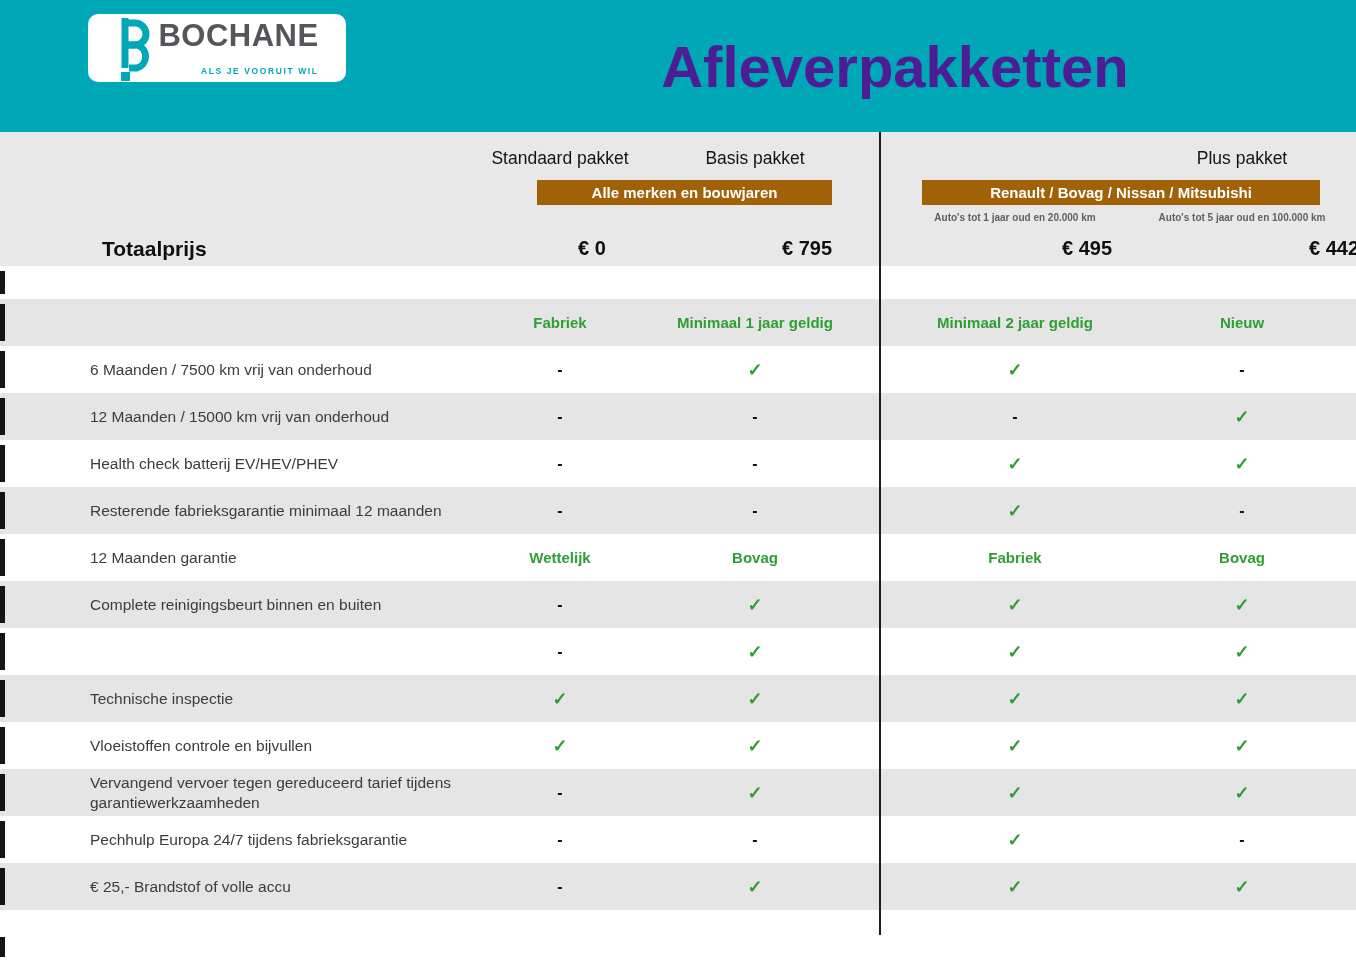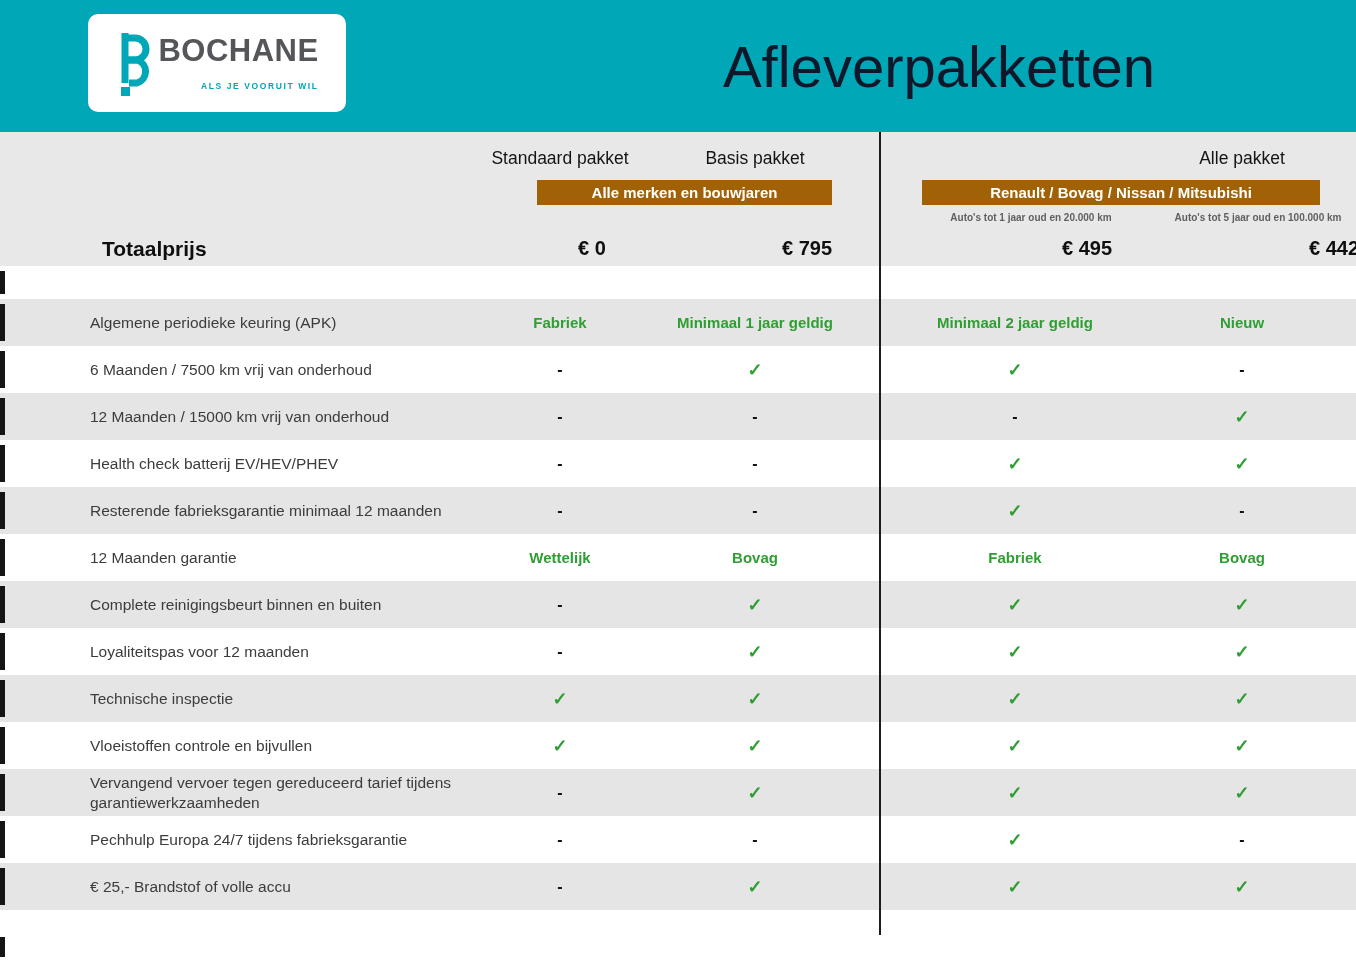--- a/index.html
+++ b/index.html
@@ -4,50 +4,50 @@
 <style>
   * { margin:0; padding:0; box-sizing:border-box; }
   html,body { background:#ffffff; }
   body { font-family:"Liberation Sans", sans-serif; }
 
   .page { position:relative; width:1356px; height:960px; background:#ffffff; overflow:hidden; }
 
   
   .banner { position:relative; height:132px; background:#00A7B7; }
   .logo-box {
-    position:absolute; left:88px; top:14px; width:258px; height:98px;
+    position:absolute; left:88px; top:14px; width:258px; height:68px;
     background:#ffffff; border-radius:10px;
     display:flex; align-items:center; justify-content:center; gap:3px;
   }
   .logo-icon svg { display:block; }
   .logo-text-wrap { display:flex; flex-direction:column; }
   .logo-name { font-size:31px; font-weight:bold; color:#55565A; letter-spacing:0.5px; line-height:1; }
   .logo-tagline { font-size:8.5px; font-weight:bold; color:#00A7B7; letter-spacing:1.6px; text-align:right; margin-top:15px; }
   .banner-title {
     position:absolute; top:50%; left:66%; transform:translate(-50%,-50%);
-    font-size:58px; font-weight:normal; color:#0f172a; white-space:nowrap;margin-left:44px;
+    font-size:58px; font-weight:bold; color:#4c1d95; white-space:nowrap;
   }
 
   
   .grid { display:grid; grid-template-columns:490px 140px 250px 270px 206px; }
   .c2 { grid-column:2; } .c3 { grid-column:3; } .c4 { grid-column:4; } .c5 { grid-column:5; }
   .col-plus { padding-right:22px; }
 
   
   .header-section { position:relative; height:134px; background:#E8E8E8; }
   .pkg-names { position:absolute; top:16px; left:0; width:100%; }
   .pkg-name { text-align:center; font-size:17.5px; font-weight:normal; color:#141414; }
   .badges-row { position:absolute; top:48px; left:0; width:100%; height:25px; }
   .badge {
     display:flex; align-items:center; justify-content:center;
     background:#a16207; color:#ffffff; font-weight:bold; font-size:15px; white-space:nowrap;
   }
   .badge-1 { grid-column:2/4; margin:0 48px 0 47px; }
   .badge-2 { grid-column:4/6; margin:0 36px 0 42px; }
-  .subtitles { position:absolute; top:80px; left:0; width:100%;padding-left:16px; }
+  .subtitles { position:absolute; top:80px; left:0; width:100%; }
   .subtitle { text-align:center; font-size:10px; font-weight:bold; color:#606060; white-space:nowrap; }
   .totals { position:absolute; top:99px; left:12px; width:100%; height:35px; align-items:center;gap:20px; }
   .total-label { grid-column:1; padding-left:90px; font-size:21px; font-weight:bold; color:#0f0f0f; }
   .price { text-align:center; font-size:20px; font-weight:bold; color:#0f0f0f; }
 
   
   .spacer-row { position:relative; height:33px; background:#ffffff; }
   .body-row { position:relative; height:47px; align-items:center; }
   #feature-rows .body-row:nth-child(odd) { background:#E5E5E5; }
   #feature-rows .body-row:nth-child(even) { background:#ffffff; }
@@ -90,21 +90,21 @@
       </span>
     </div>
     <h1 class="banner-title">Afleverpakketten</h1>
   </header>
 
   <section class="header-section">
 
     <div class="pkg-names grid">
       <div class="pkg-name c2">Standaard pakket</div>
       <div class="pkg-name c3">Basis pakket</div>
-      <div class="pkg-name c5 col-plus">Alle pakket</div>
+      <div class="pkg-name c5 col-plus">Plus pakket</div>
     </div>
 
     <div class="badges-row grid">
       <div class="badge badge-1">Alle merken en bouwjaren</div>
       <div class="badge badge-2">Renault / Bovag / Nissan / Mitsubishi</div>
     </div>
 
     <div class="subtitles grid">
       <div class="subtitle c4">Auto's tot 1 jaar oud en 20.000 km</div>
       <div class="subtitle c5 col-plus">Auto's tot 5 jaar oud en 100.000 km</div>
@@ -117,21 +117,20 @@
       <div class="price c4">€ 495</div>
       <div class="price c5 col-plus">€ 442</div>
     </div>
 
   </section>
 
   <div class="spacer-row"></div>
 
   <div id="feature-rows">
       <div class="body-row grid">
-        <div class="label-cell">Algemene periodieke keuring (APK)</div>
         <div class="val-cell c2 green-text">Fabriek</div>
         <div class="val-cell c3 green-text">Minimaal 1 jaar geldig</div>
         <div class="val-cell c4 green-text">Minimaal 2 jaar geldig</div>
         <div class="val-cell c5 col-plus green-text">Nieuw</div>
       </div>
       <div class="body-row grid">
         <div class="label-cell">6 Maanden / 7500 km vrij van onderhoud</div>
         <div class="val-cell c2 dash">-</div>
         <div class="val-cell c3 check">✓</div>
         <div class="val-cell c4 check">✓</div>
@@ -166,21 +165,20 @@
         <div class="val-cell c5 col-plus green-text">Bovag</div>
       </div>
       <div class="body-row grid">
         <div class="label-cell">Complete reinigingsbeurt binnen en buiten</div>
         <div class="val-cell c2 dash">-</div>
         <div class="val-cell c3 check">✓</div>
         <div class="val-cell c4 check">✓</div>
         <div class="val-cell c5 col-plus check">✓</div>
       </div>
       <div class="body-row grid">
-        <div class="label-cell">Loyaliteitspas voor 12 maanden</div>
         <div class="val-cell c2 dash">-</div>
         <div class="val-cell c3 check">✓</div>
         <div class="val-cell c4 check">✓</div>
         <div class="val-cell c5 col-plus check">✓</div>
       </div>
       <div class="body-row grid">
         <div class="label-cell">Technische inspectie</div>
         <div class="val-cell c2 check">✓</div>
         <div class="val-cell c3 check">✓</div>
         <div class="val-cell c4 check">✓</div>

